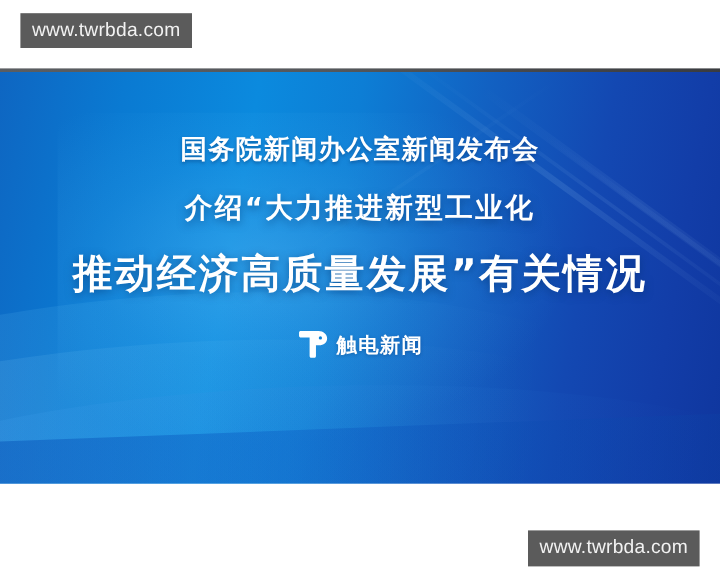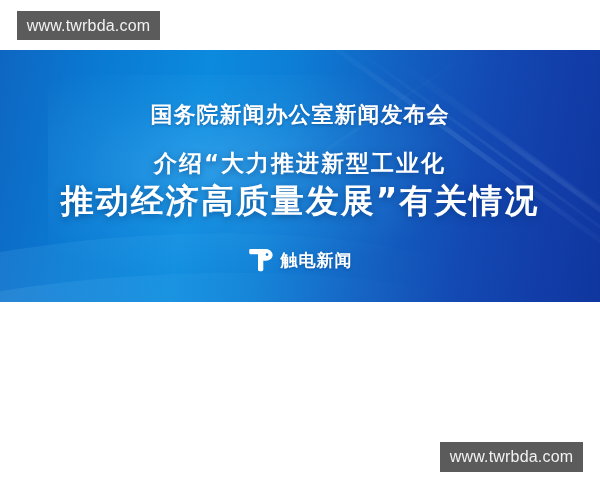--- a/index.html
+++ b/index.html
@@ -48,23 +48,23 @@
     top: 57px;
     width: 600px;
     height: 8px;
     background: linear-gradient(90deg, #5a5d61 0%, #55585c 45%, #46484c 72%, #3a3c40 100%);
   }
 
   
   #banner {
     position: absolute;
     left: 0;
-    top: 50px;
+    top: 60px;
     width: 600px;
-    height: 252px;
+    height: 343px;
     overflow: hidden;
     background: linear-gradient(100deg,
         #0e66c2 0%,
         #0a7ad2 16%,
         #0b8ade 33%,
         #0d7ed5 46%,
         #1261c2 62%,
         #1348b2 78%,
         #123da8 90%,
         #0f369e 100%);
@@ -158,20 +158,21 @@
     text-shadow: 0 1px 3px rgba(4,50,110,0.45);
   }
   #headline-1 {
     margin-top: 18px;
     font-size: 23px;
     font-weight: 700;
     letter-spacing: 2px;
     text-shadow: 0 2px 7px rgba(3,45,105,0.55);
   }
   #headline-2 {
+    margin-top: 17px;
     font-size: 33px;
     font-weight: 700;
     letter-spacing: 2px;
     text-shadow: 0 2px 7px rgba(3,45,105,0.55);
   }
 
   
   #channel-logo {
     margin-top: 24px;
     display: flex;

